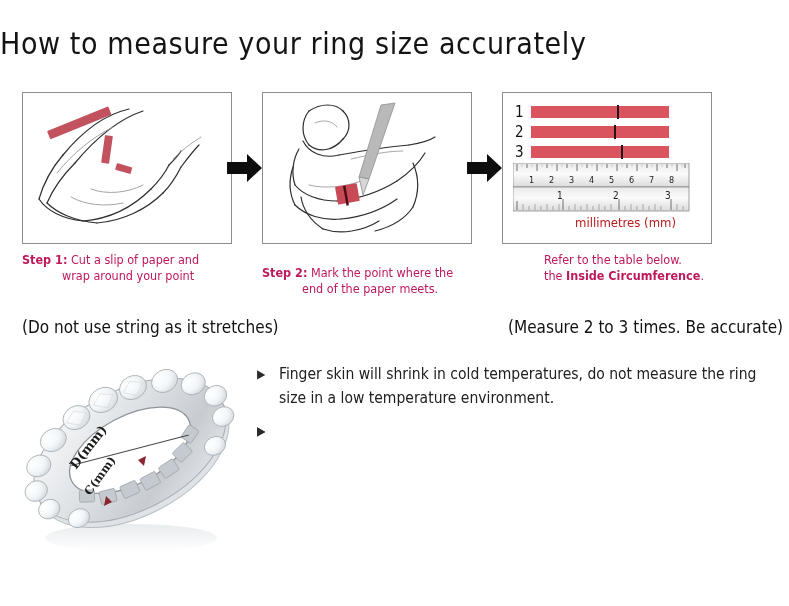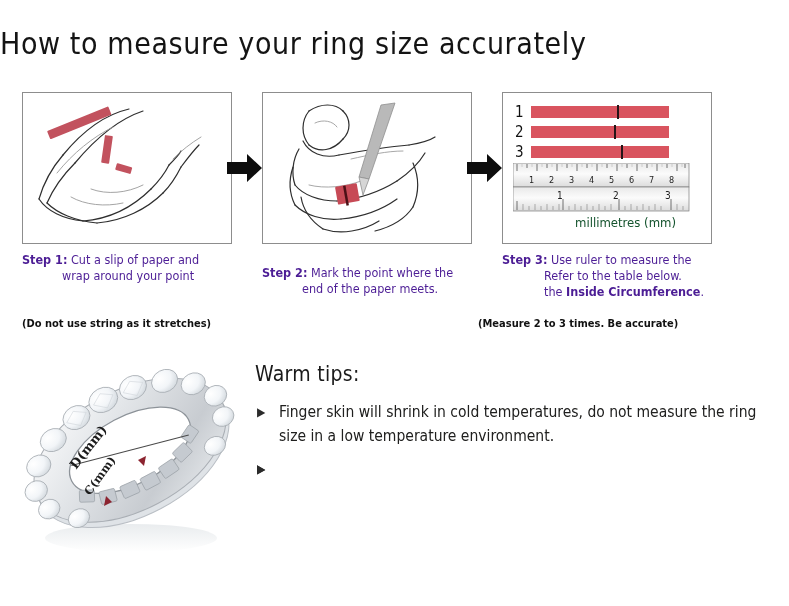--- a/index.html
+++ b/index.html
@@ -67,41 +67,40 @@
   .arrow.a1 { left: 203px; }
   .arrow.a2 { left: 443px; }
   .arrow svg { display: block; }
 
   
   .caption {
     position: absolute;
     font-family: "DejaVu Sans Condensed", "Liberation Sans Narrow", "Liberation Sans", sans-serif;
     font-size: 12.5px;
     line-height: 16px;
-    color: #4c1d95;
+    color: #be185d;
   }
   .caption .lbl { font-weight: 700; }
   .caption .ln { display: block; white-space: nowrap; }
   .caption .ln.indent { padding-left: 40px; }
   .cap1 { left: 22px; top: 252px; width: 235px; }
   .cap2 { left: 262px; top: 265px; width: 235px; }
   .cap3 { left: 502px; top: 252px; width: 265px; }
   .cap3 .ln.indent { padding-left: 42px; }
   .strong-inline { font-weight: 700; }
 
   .note {
     position: absolute;
     font-family: "DejaVu Sans Condensed", "Liberation Sans Narrow", "Liberation Sans", sans-serif;
-    font-size: 11px;
+    font-size: 17px;
     color: #111111;
     white-space: nowrap;
-    font-weight: bold;
   }
   .note1 { left: 22px; top: 317px; }
-  .note3 { left: 478px; top: 317px; }
+  .note3 { left: 508px; top: 317px; }
 
   
   .ring-wrap {
     position: absolute;
     left: 16px;
     top: 352px;
     width: 235px;
     height: 215px;
   }
   .ring-wrap svg { display: block; }
@@ -162,21 +161,21 @@
     position: absolute;
     top: -1px;
     width: 2px;
     height: 14px;
     background: #241417;
   }
   .mm-label {
     position: absolute;
     font-family: "DejaVu Sans Condensed", "Liberation Sans Narrow", "Liberation Sans", sans-serif;
     font-size: 13px;
-    color: #14532d;
+    color: #b91c1c;
     white-space: nowrap;
   }
 </style>
 </head>
 <body>
 
 <div class="page">
 
   <div class="title">How to measure your ring size accurately</div>
 
@@ -393,22 +392,20 @@
   </div>
   <div class="note note1">(Do not use string as it stretches)</div>
 
   <div class="caption cap2">
     <span class="ln"><span class="lbl">Step 2:</span>
       <span>Mark the point where the</span></span>
     <span class="ln indent">end of the paper meets.</span>
   </div>
 
   <div class="caption cap3">
-    <span class="ln"><span class="lbl">Step 3:</span>
-      <span>Use ruler to measure the</span></span>
     <span class="ln indent">Refer to the table below.</span>
     <span class="ln indent"><span>the </span><span class="strong-inline">Inside Circumference</span><span>.</span></span>
   </div>
   <div class="note note3">(Measure 2 to 3 times. Be accurate)</div>
 
   <div class="ring-wrap">
     <svg width="235" height="215" viewBox="0 0 235 215">
       <defs>
         <linearGradient id="metal" x1="0" y1="0" x2="1" y2="1">
           <stop offset="0%" stop-color="#ffffff"></stop>
@@ -476,21 +473,20 @@
       <text x="74" y="144" transform="rotate(-54 74 144)" font-family="DejaVu Serif, Liberation Serif, serif" font-size="11.5" font-weight="700" fill="#1b1b1b">C(mm)</text>
 
       <g fill="#8c2430">
         <path d="M122 108 L130 104 L128 114 Z"></path>
         <path d="M96 150 L88 154 L90 144 Z"></path>
       </g>
     </svg>
   </div>
 
   <div class="tips">
-    <div class="tips-title">Warm tips:</div>
 
     <div class="tip">
       <span class="bullet">▶</span>
       <span>Finger skin will shrink in cold temperatures, do not measure the ring size in a low temperature environment.</span>
     </div>
     <div class="tip">
       <span class="bullet">▶</span>
     </div>
     <div class="tip">
       <span class="bullet">▶</span>

